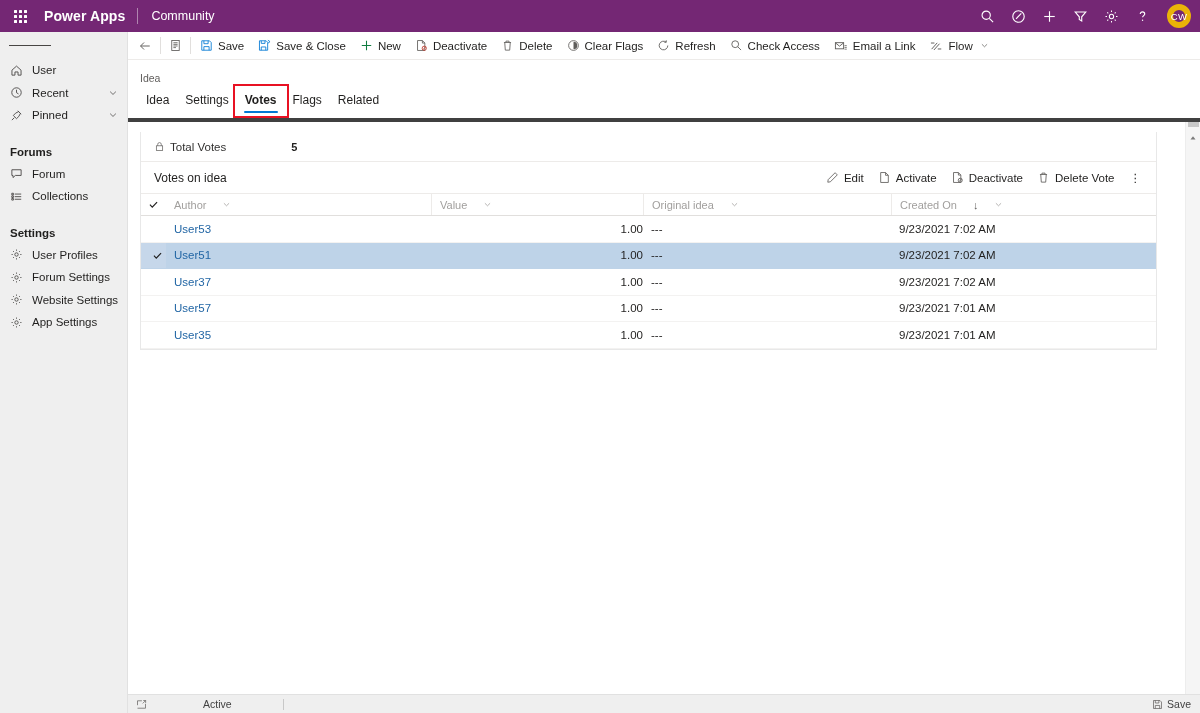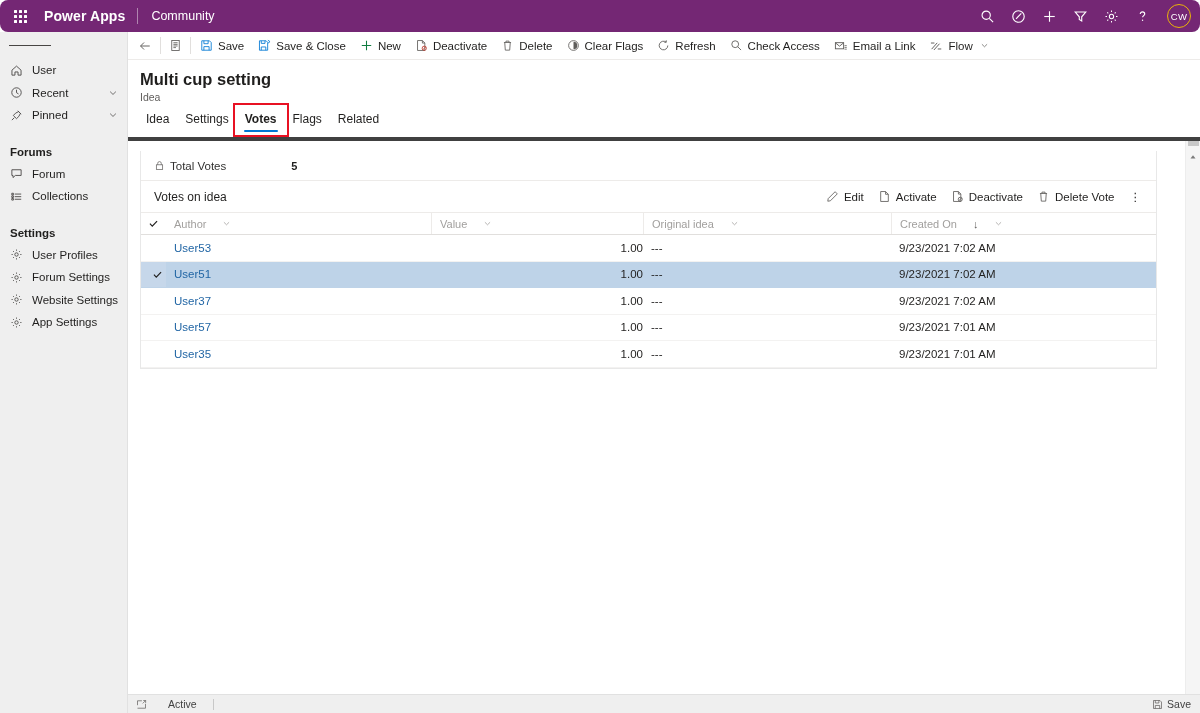--- a/index.html
+++ b/index.html
@@ -8,21 +8,21 @@
     font-family: "Liberation Sans", sans-serif;
     background: #ffffff;
     overflow: hidden;
     -webkit-font-smoothing: antialiased;
   }
 
   
   .appbar {
     height: 32px; background: #742774;
     display: flex; align-items: center;
-    color: #fff; position: relative; border-radius: 8px;
+    color: #fff; position: relative;
   }
   .waffle {
     width: 40px; height: 32px;
     display: flex; align-items: center; justify-content: center;
     cursor: pointer;
   }
   .waffle-grid {
     display: grid; grid-template-columns: repeat(3, 3px);
     grid-template-rows: repeat(3, 3px); gap: 2px;
   }
@@ -37,21 +37,21 @@
     margin-left: auto; display: flex; align-items: center;
     height: 32px; padding-right: 9px;
   }
   .abicon {
     width: 31px; height: 32px; display: flex; align-items: center; justify-content: center;
     cursor: pointer;
   }
   .abicon svg { display: block; }
   .avatar {
     width: 24px; height: 24px; border-radius: 50%;
-    border: 1px solid #eab308; color: #fff;
+    border: 6px solid #eab308; color: #fff;
     font-size: 9.5px; display: flex; align-items: center; justify-content: center;
     margin-left: 9px; letter-spacing: .3px; cursor: pointer;
   }
 
   
   .body { display: flex; height: 681px; }
 
   
   .sidebar {
     width: 128px; background: #efefef;
@@ -207,21 +207,21 @@
     position: absolute; top: 0; left: 2px; width: 11px; height: 5px;
     background: #c8c8c8; border-radius: 0;
   }
 
   
   .statusbar {
     height: 19px; background: #efefef; border-top: 1px solid #e1e1e1;
     display: flex; align-items: center; font-size: 10.5px; color: #605e5c;
     flex: 0 0 19px;
   }
-  .sb-left { display: flex; align-items: flex-end; padding-left: 8px; }
+  .sb-left { display: flex; align-items: flex-end; padding-left: 8px; gap: 35px; }
   .sb-ico { display: flex; align-items: center; color: #605e5c; }
   .sb-text { padding-left: 21px; color: #424242; }
   .sb-sep { width: 1px; height: 11px; background: #c8c8c8; margin-left: 16px; }
   .sb-right { margin-left: auto; display: flex; align-items: center; padding-right: 9px; cursor: pointer; }
   .sb-right .sb-ico { margin-right: 4px; }
   .sb-save { color: #424242; }
 </style>
 </head>
 <body>
 
@@ -509,21 +509,20 @@
         <span>Flow</span>
         <span class="ci" style="margin-left:7px;margin-right:0">
           <svg width="9" height="9" viewBox="0 0 16 16" fill="none" stroke="#605e5c" stroke-width="1.3">
             <path d="M3.4 5.8 8 10.3l4.6-4.5"></path>
           </svg>
         </span>
       </div>
     </div>
 
     <div class="titlewrap">
-      <div class="page-title">Multi cup setting</div>
       <div class="page-sub">Idea</div>
     </div>
 
     <div class="tabs">
       <div class="tab">
         <span>Idea</span>
       </div>
       <div class="tab">
         <span>Settings</span>
       </div>

